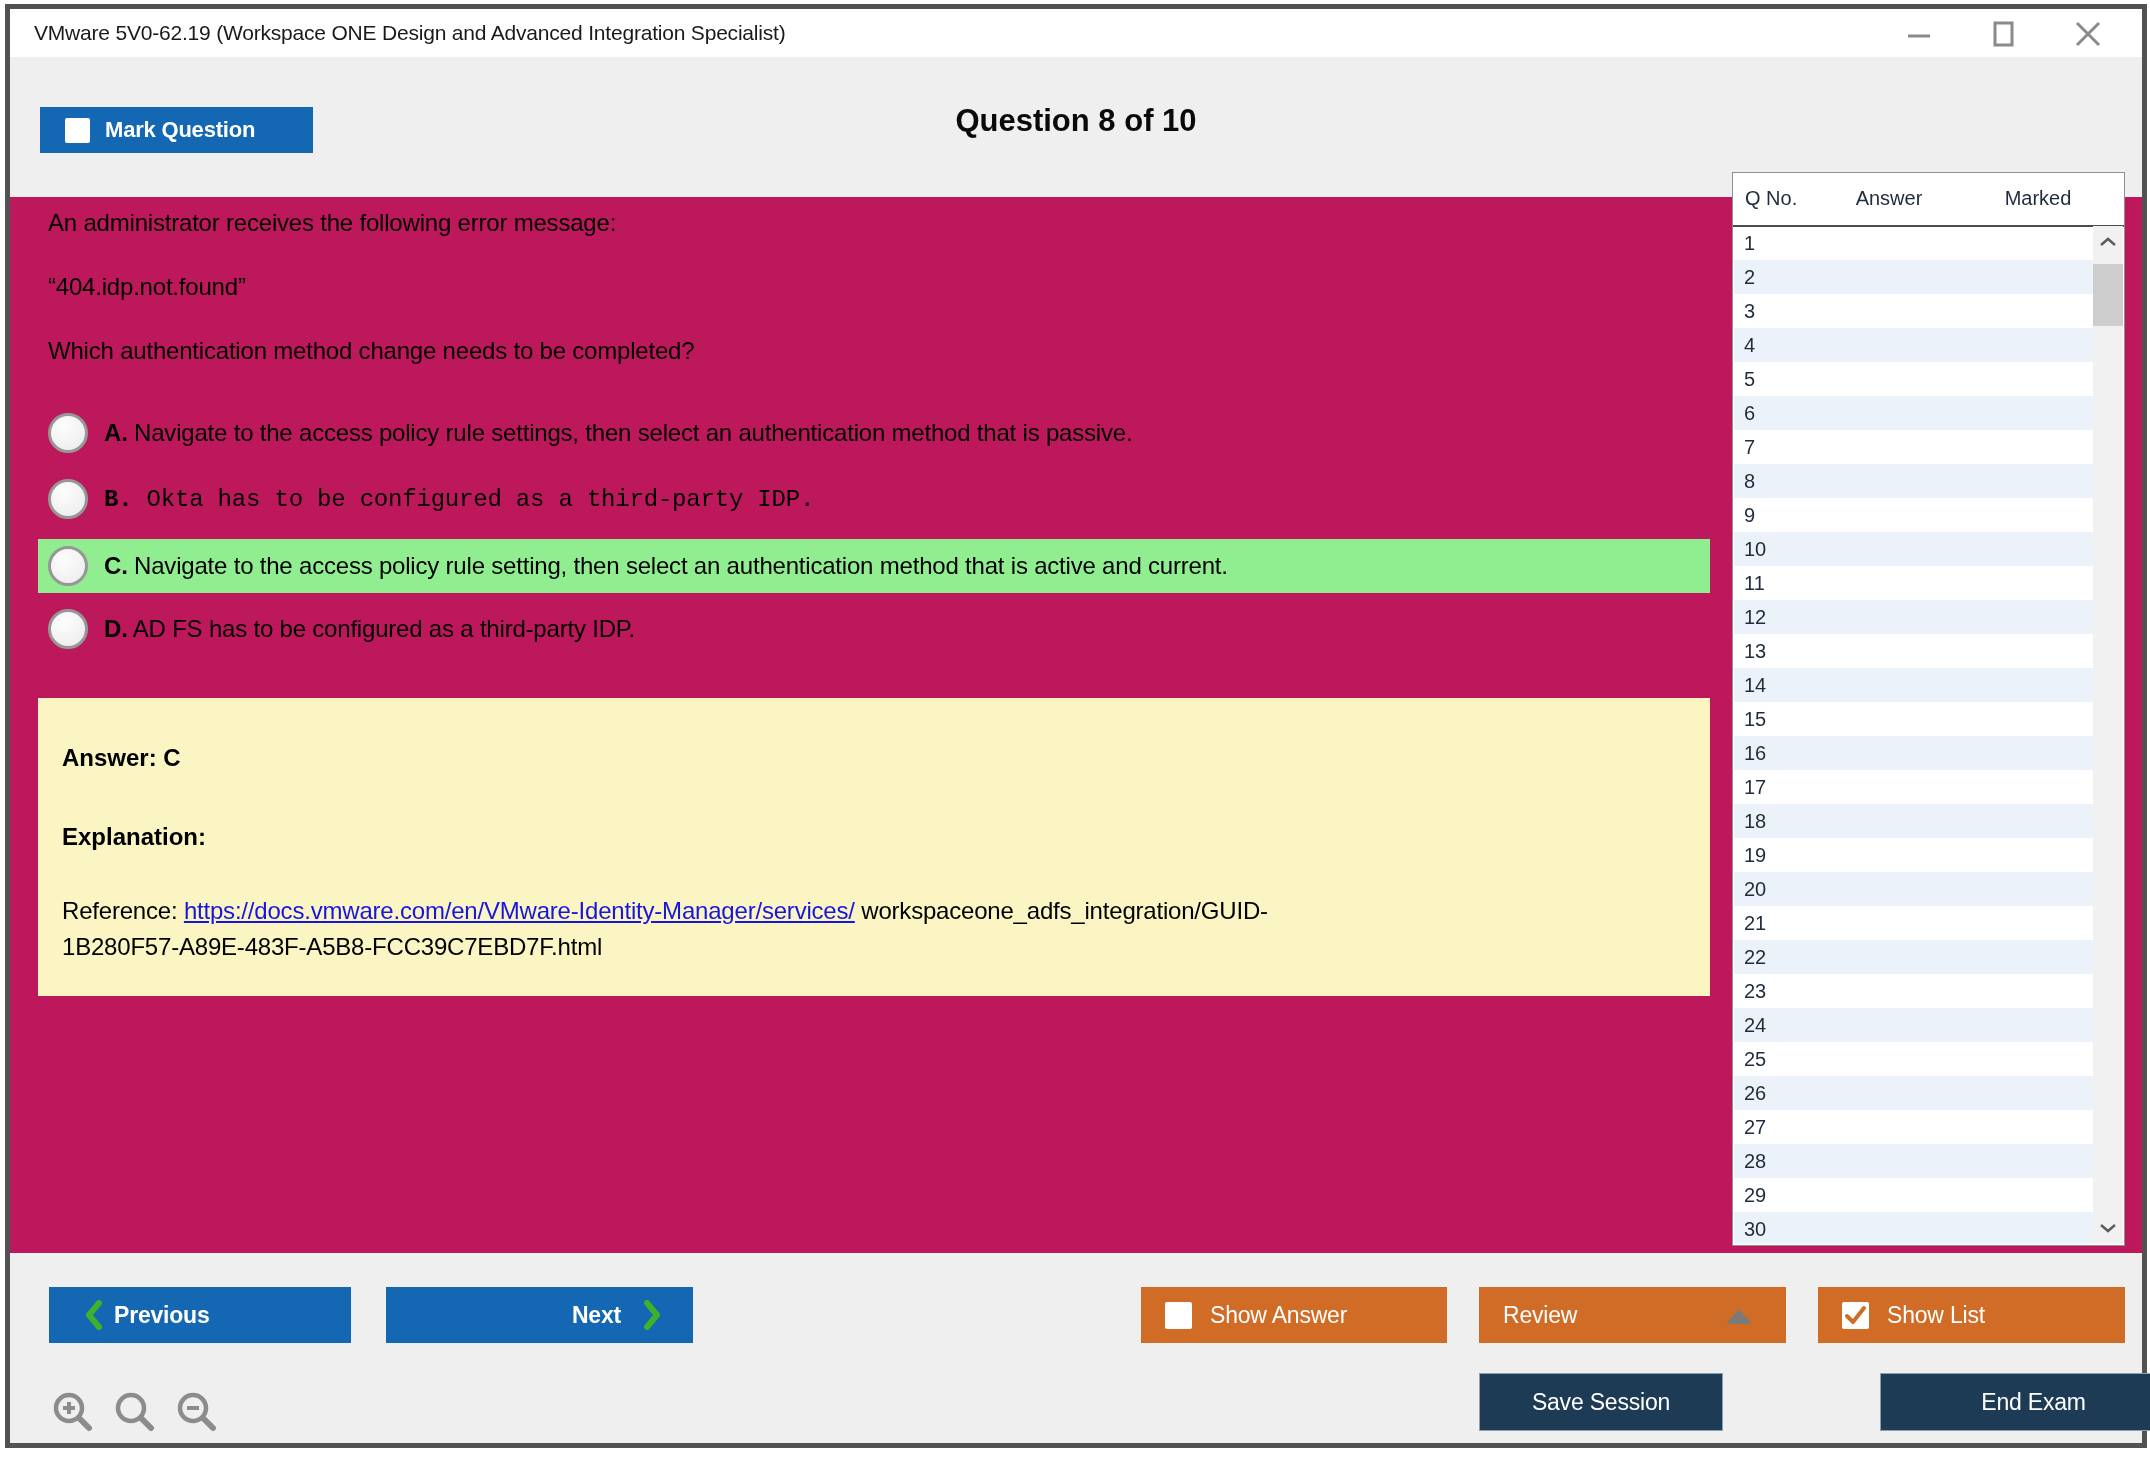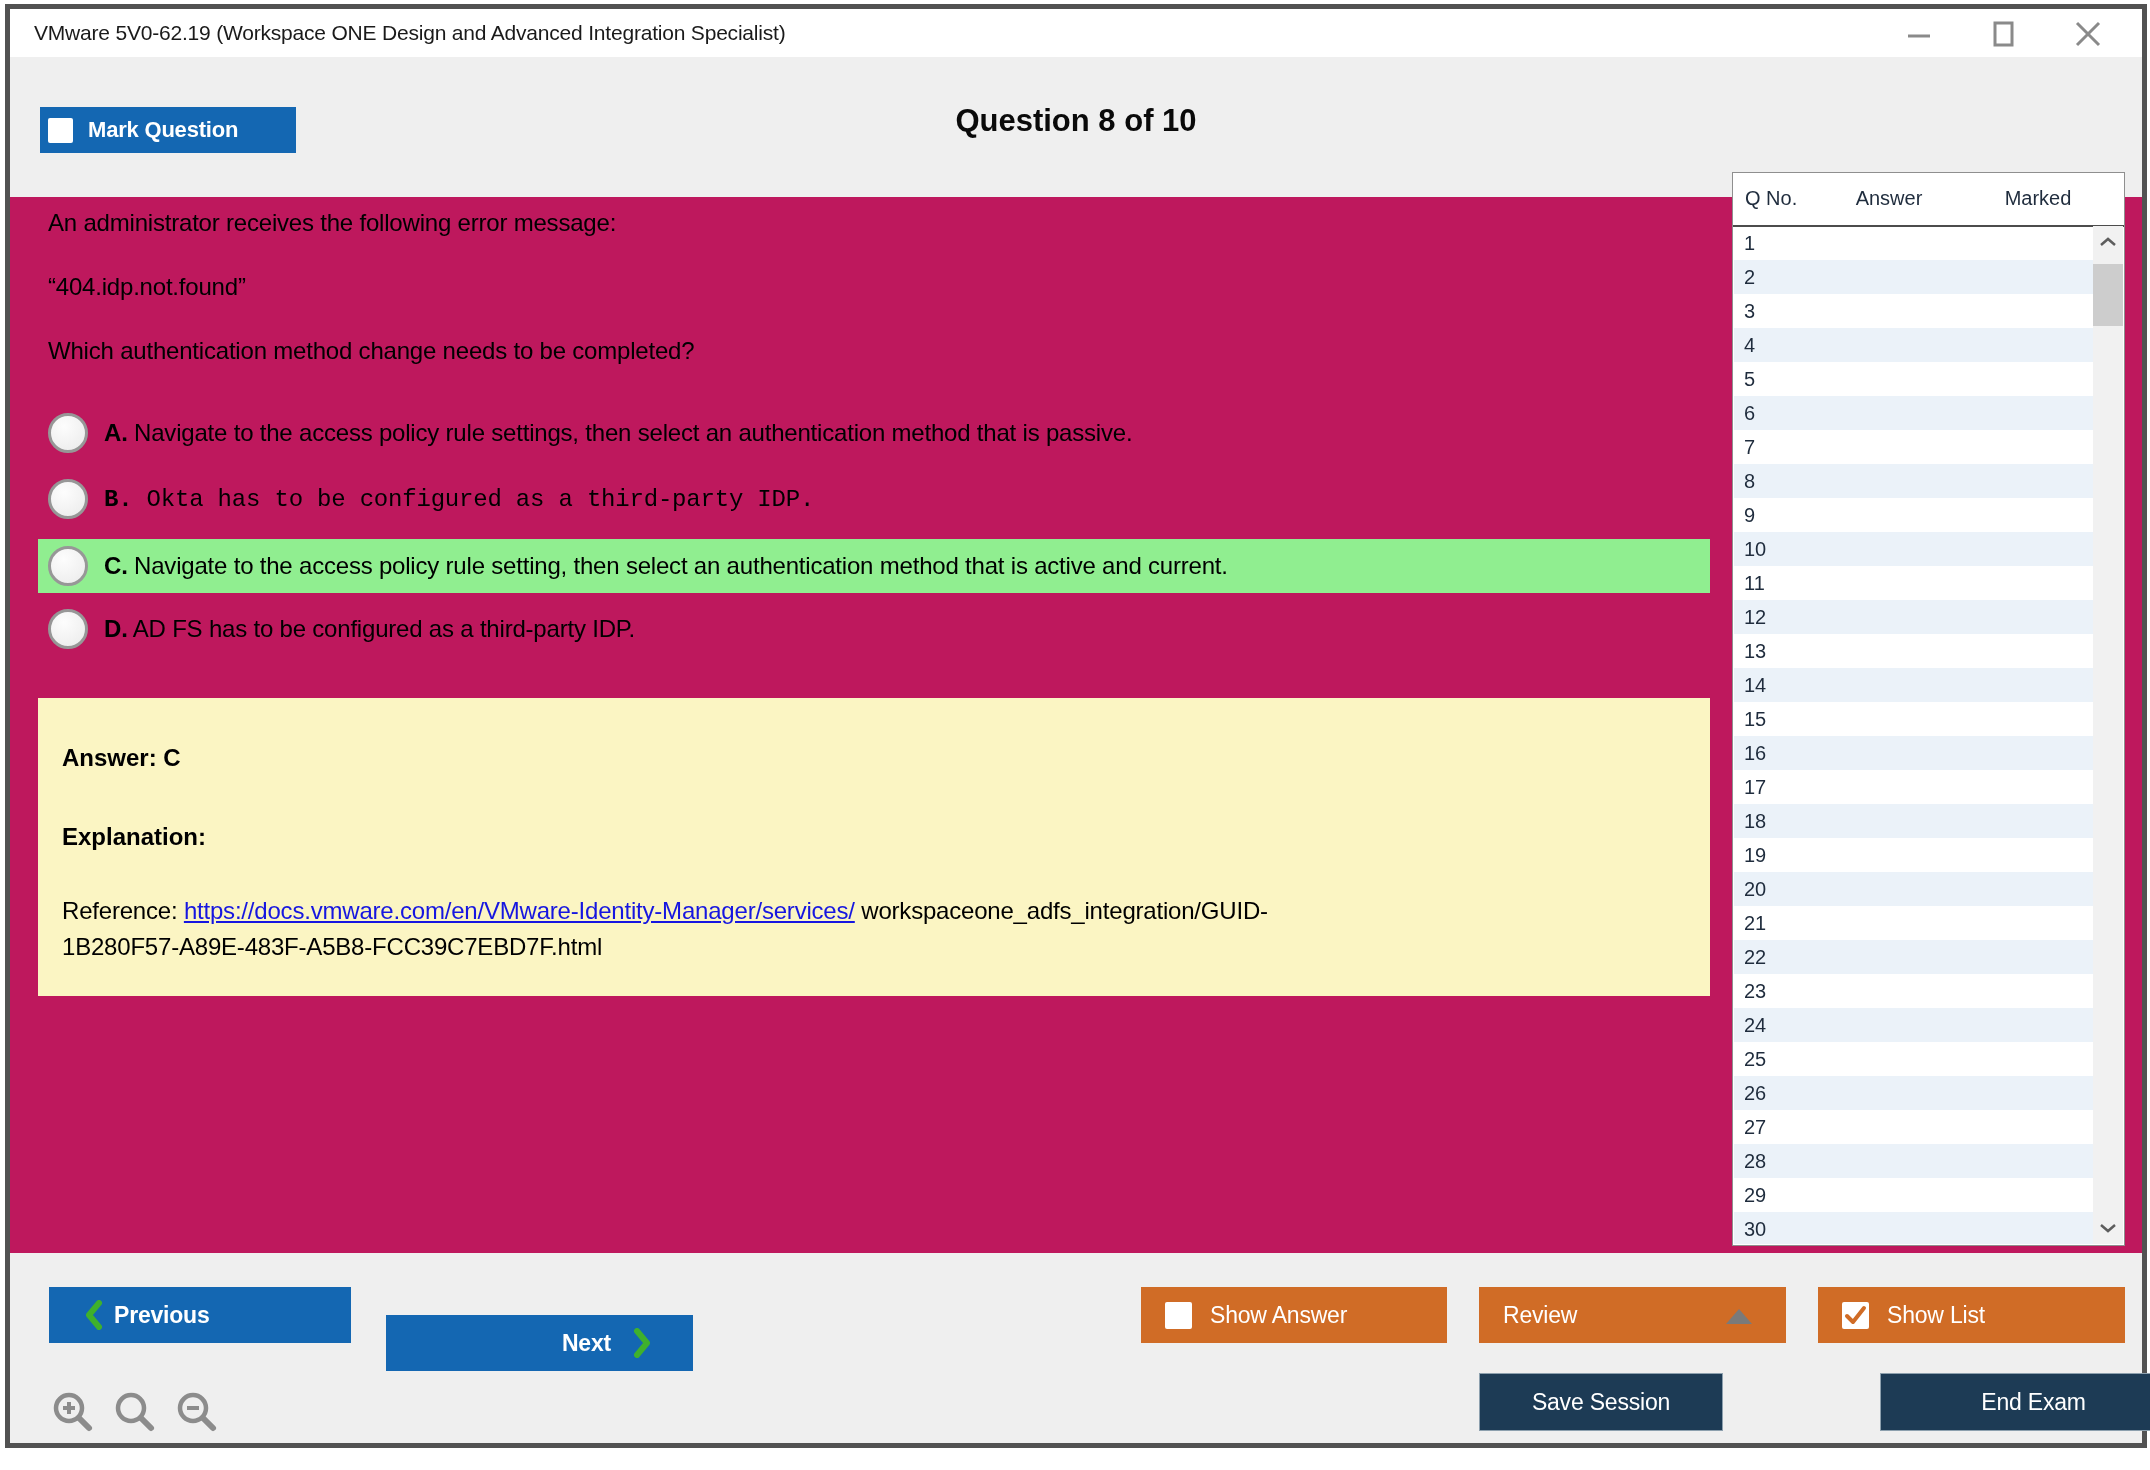--- a/index.html
+++ b/index.html
@@ -13,21 +13,21 @@
   }
   
   .titlebar{position:relative;height:48px;background:#ffffff;}
   .win-title{position:absolute;left:24px;top:12px;font-size:21px;color:#1a1a1a;letter-spacing:-0.2px;}
   .win-controls{position:absolute;right:40px;top:10px;display:flex;gap:58px;align-items:center;}
   .win-controls svg{display:block;}
   
   .headerbar{position:relative;height:140px;background:#efefef;}
   .mark-btn{
     position:absolute;left:30px;top:50px;width:248px;height:46px;background:#1467b2;
-    display:flex;align-items:center;padding-left:8px;gap:15px;cursor:pointer;
+    display:flex;align-items:center;padding-left:25px;gap:15px;cursor:pointer;
   }
   .mark-btn .cb{width:25px;height:25px;background:#ffffff;border-radius:2px;flex:0 0 auto;}
   .mark-btn .lbl{color:#ffffff;font-weight:bold;font-size:22px;letter-spacing:-0.2px;}
   .q-counter{
     position:absolute;left:0;right:0;top:46px;text-align:center;
     font-size:31px;font-weight:bold;color:#0a0a0a;
   }
   
   .main{position:relative;height:1056px;background:#be185d;}
   .qline{position:absolute;left:38px;font-size:24px;color:#000;letter-spacing:-0.2px;white-space:nowrap;}
@@ -73,21 +73,21 @@
   .footer{position:relative;height:190px;background:#efefef;}
   .fbtn{
     position:absolute;height:56px;display:flex;align-items:center;color:#ffffff;
     box-sizing:border-box;cursor:pointer;
   }
   .fbtn .txt{font-size:23px;letter-spacing:-0.2px;}
   .blue{background:#1467b2;}
   .orange{background:#d06c26;}
   .navy{background:#1d3b55;border:1px solid #8da0ae;}
   .btn-previous{left:39px;top:34px;width:302px;padding-left:36px;gap:11px;font-weight:bold;}
-  .btn-next{left:376px;top:34px;width:307px;justify-content:flex-end;padding-right:42px;gap:22px;font-weight:bold;margin-top:28px;}
+  .btn-next{left:376px;top:34px;width:307px;justify-content:flex-end;padding-right:32px;gap:22px;font-weight:bold;}
   .btn-show-answer{left:1131px;top:34px;width:306px;padding-left:24px;gap:18px;}
   .btn-review{left:1469px;top:34px;width:307px;padding-left:24px;}
   .btn-show-list{left:1808px;top:34px;width:307px;padding-left:24px;gap:18px;}
   .btn-save{left:1469px;top:120px;width:244px;height:58px;justify-content:center;}
   .btn-end{left:1870px;top:120px;width:307px;height:58px;justify-content:center;}
   .fbtn .cb{width:27px;height:27px;background:#ffffff;border-radius:2px;flex:0 0 auto;position:relative;}
   .tri-up{
     position:absolute;right:34px;top:22px;width:0;height:0;
     border-left:13px solid transparent;border-right:13px solid transparent;
     border-bottom:15px solid #7a7a7a;

